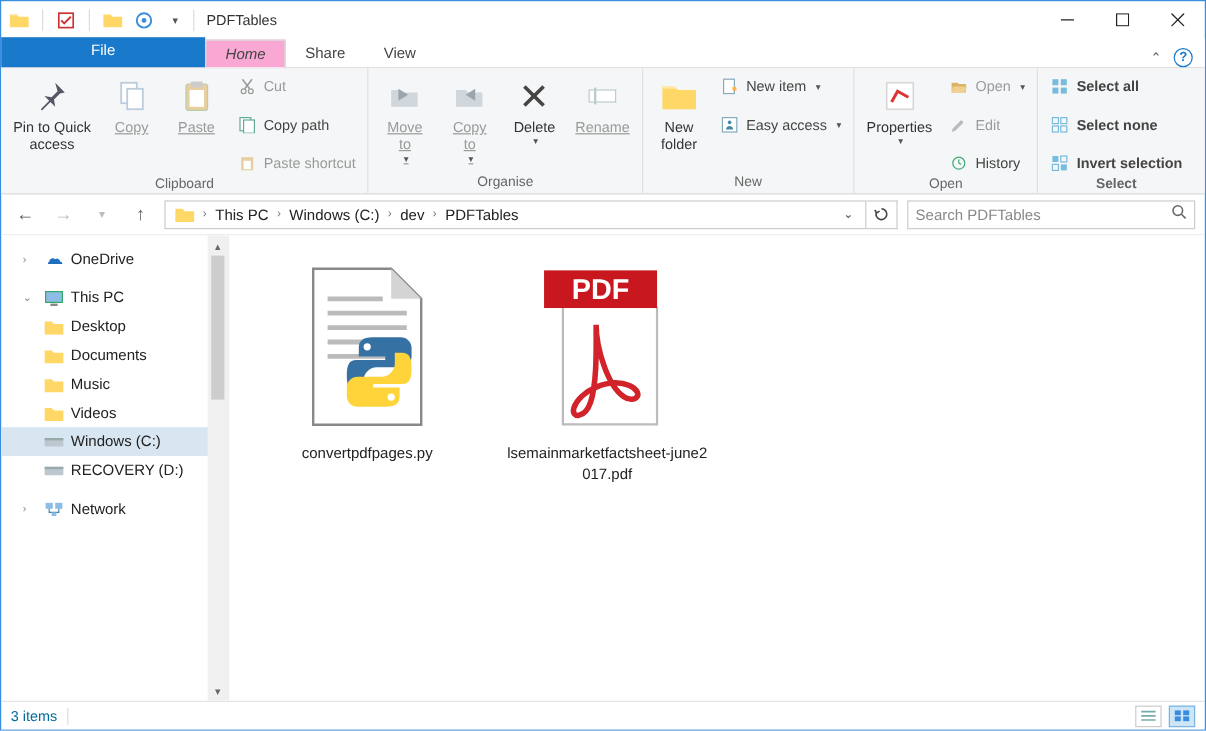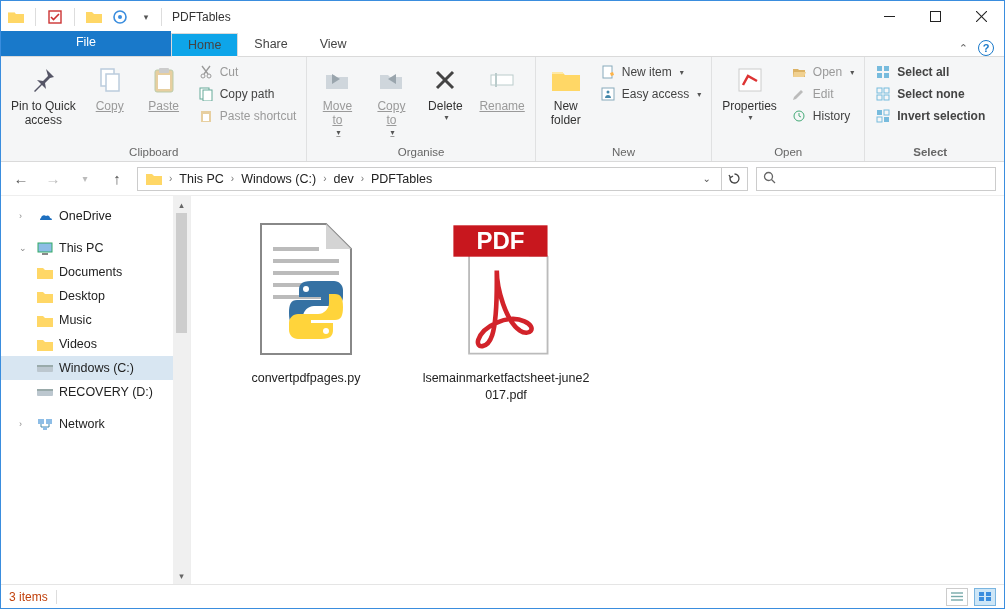--- a/index.html
+++ b/index.html
@@ -12,34 +12,34 @@
 .titlebar .qat-icon { width: 22px; height: 22px; display: flex; align-items: center; justify-content: center; }
 .titlebar .sep { width: 1px; height: 18px; background: #ddd; margin: 0 4px; }
 .titlebar .title { margin-left: 6px; }
 .titlebar .winbtns { margin-left: auto; display: flex; height: 100%; }
 .titlebar .winbtn { width: 46px; height: 30px; display: flex; align-items: center; justify-content: center; font-size: 14px; color: #222; }
 
 
 .tabs { height: 25px; display: flex; align-items: flex-end; background: #fff; font-size: 12.5px; border-bottom: 1px solid #dadada; }
 .tab { padding: 4px 16px; color: #444; height: 24px; display: flex; align-items: center; }
 .tab.file { background: #1979ca; color: #fff; padding: 4px 8px; height: 25px; }
-.tab.active { background: #0ea5e9; border: 1px solid #dadada; border-bottom: 1px solid #f5f6f7; margin-bottom: -1px; }
+.tab.active { background: #f9a8d4; border: 1px solid #dadada; border-bottom: 1px solid #f5f6f7; margin-bottom: -1px; font-style: italic; }
 .tabs-right { margin-left: auto; display: flex; align-items: center; gap: 10px; padding-right: 10px; }
 .chev-up { color: #666; font-size: 11px; }
 .help-icon { width: 16px; height: 16px; border: 1.5px solid #1979ca; border-radius: 50%; color: #1979ca; font-size: 11px; font-weight: bold; display: flex; align-items: center; justify-content: center; }
 
 
 .ribbon { height: 105px; background: #f5f6f7; border-bottom: 1px solid #dadada; display: flex; }
 .group { border-right: 1px solid #e0e1e2; display: flex; flex-direction: column; padding: 3px 4px 0; }
 .group-body { flex: 1; display: flex; align-items: flex-start; gap: 2px; }
 .group-label { text-align: center; font-size: 11.5px; color: #666; padding: 2px 0 3px; }
 .bigbtn { display: flex; flex-direction: column; align-items: center; justify-content: flex-start; text-align: center; font-size: 12px; color: #333; padding: 3px 6px 0; line-height: 1.2; min-width: 52px; }
 .bigbtn.disabled { color: #9a9a9a; text-decoration: underline; }
 .bigbtn .ico { width: 34px; height: 34px; display: flex; align-items: center; justify-content: center; margin-bottom: 2px; }
-.smallbtn-row { display: flex; flex-direction: column; gap: 2px; padding-top: 2px; }
+.smallbtn-row { display: flex; flex-direction: column; gap: 12px; padding-top: 2px; }
 .smallbtn { display: flex; align-items: center; gap: 6px; font-size: 12px; color: #444; padding: 2px 6px; white-space: nowrap; }
 .smallbtn.disabled { color: #9a9a9a; }
 .smallbtn .sm-ico { width: 16px; height: 16px; display: flex; align-items: center; justify-content: center; }
 .drop { font-size: 8px; color: #555; margin-left: 2px; }
 
 
 .addrbar { height: 34px; display: flex; align-items: center; gap: 8px; padding: 0 8px; border-bottom: 1px solid #eee; }
 .navbtn { width: 24px; height: 24px; display: flex; align-items: center; justify-content: center; color: #555; font-size: 15px; }
 .navbtn.disabled { color: #bbb; }
 .breadcrumb { flex: 1; height: 24px; border: 1px solid #ccc; display: flex; align-items: center; padding: 0 4px; font-size: 12.5px; color: #222; }
@@ -66,21 +66,21 @@
 .nav-item.selected { background: #d8e6f2; }
 .nav-item .caret { width: 10px; color: #888; font-size: 9px; margin-right: 2px; }
 .nico { width: 16px; height: 16px; display: inline-flex; align-items: center; justify-content: center; }
 
 .content { flex: 1; display: flex; align-items: flex-start; gap: 30px; padding: 18px 0 0 30px; }
 .file { width: 170px; display: flex; flex-direction: column; align-items: center; text-align: center; font-size: 12.5px; color: #222; }
 .file .thumb { width: 120px; height: 150px; display: flex; align-items: center; justify-content: center; margin-bottom: 6px; position: relative; }
 .file .fname { line-height: 1.35; word-break: break-all; }
 
 
-.statusbar { height: 24px; border-top: 1px solid #e5e5e5; display: flex; align-items: center; padding: 0 8px; font-size: 12px; color: #c2410c; }
+.statusbar { height: 24px; border-top: 1px solid #e5e5e5; display: flex; align-items: center; padding: 0 8px; font-size: 12px; color: #0369a1; }
 .statusbar .viewbtns { margin-left: auto; display: flex; gap: 6px; }
 .viewbtn { width: 22px; height: 18px; border: 1px solid #ccc; display: flex; align-items: center; justify-content: center; }
 .viewbtn.active { background: #cde6f7; border-color: #7ab5e0; }
 
 
 .folder-svg { width: 16px; height: 13px; }
 </style>
 </head>
 <body>
 
@@ -410,20 +410,21 @@
       <span class="bc-spacer"></span>
       <span class="bc-drop">⌄</span>
     </div>
     <div class="refresh">
       <svg width="13" height="13" viewBox="0 0 13 13">
           <path d="M6.5 2a4.5 4.5 0 1 1-4.2 2.9" fill="none" stroke="#444" stroke-width="1.3"></path>
           <path d="M1 3l1.5 2.5L5 4" fill="none" stroke="#444" stroke-width="1.3"></path>
         </svg>
     </div>
     <div class="search">
+      <input placeholder="Search PDFTables" style="">
       <span class="mag">
         <svg width="13" height="13" viewBox="0 0 13 13">
             <circle cx="5.5" cy="5.5" r="4" fill="none" stroke="#666" stroke-width="1.3"></circle>
             <line x1="8.5" y1="8.5" x2="12" y2="12" stroke="#666" stroke-width="1.3"></line>
           </svg>
       </span>
     </div>
   </div>
 
   <div class="body">
@@ -446,29 +447,29 @@
             </svg>
         </span>
         <span>This PC</span>
       </div>
       <div class="nav-item child">
         <span class="nico">
             <svg class="folder-svg" viewBox="0 0 16 13">
               <path fill="#ffd766" d="M0 2h6l2 2h8v9H0z"></path>
             </svg>
           </span>
-        <span>Documents</span>
+        <span>Desktop</span>
       </div>
       <div class="nav-item child">
         <span class="nico">
             <svg class="folder-svg" viewBox="0 0 16 13">
               <path fill="#ffd766" d="M0 2h6l2 2h8v9H0z"></path>
             </svg>
           </span>
-        <span>Desktop</span>
+        <span>Documents</span>
       </div>
       <div class="nav-item child">
         <span class="nico">
             <svg class="folder-svg" viewBox="0 0 16 13">
               <path fill="#ffd766" d="M0 2h6l2 2h8v9H0z"></path>
             </svg>
           </span>
         <span>Music</span>
       </div>
       <div class="nav-item child">

